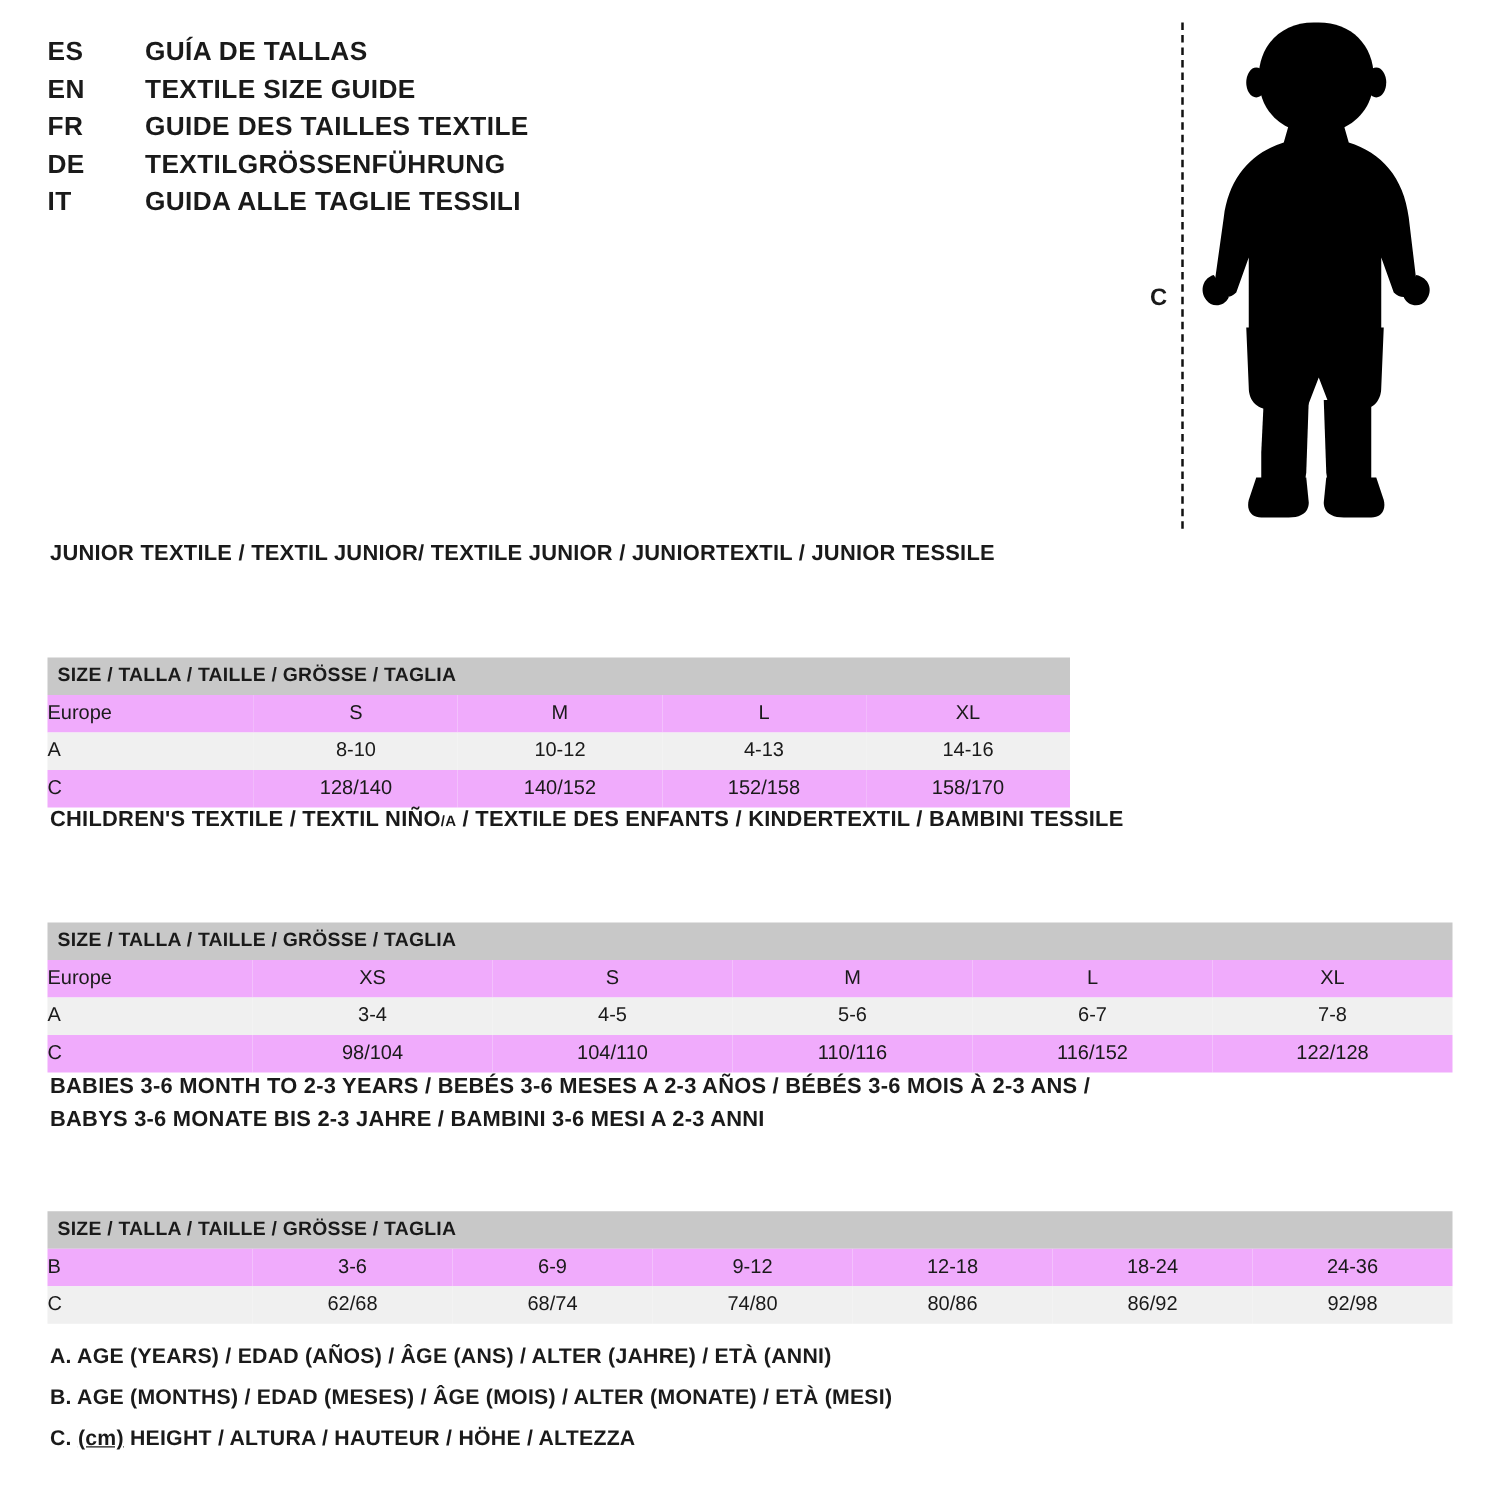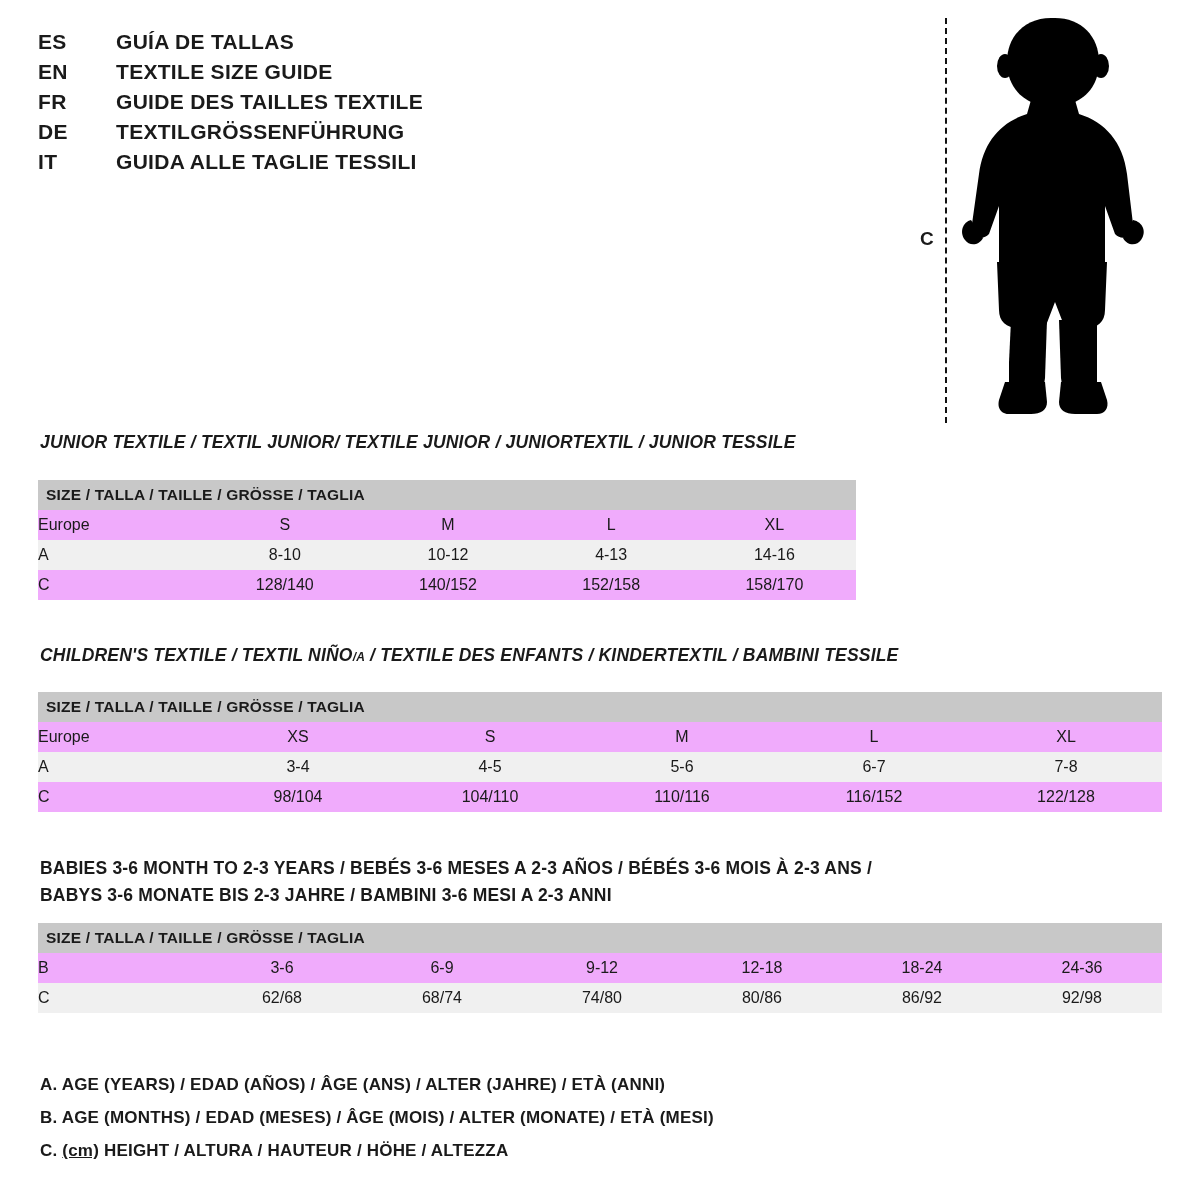--- a/index.html
+++ b/index.html
@@ -77,40 +77,40 @@
   }
 
   
   .section-title {
     position: absolute;
     left: 40px;
     font-size: 17.5px;
     font-weight: bold;
     letter-spacing: 0.2px;
     white-space: nowrap;
-    font-style: italic;
   }
   .section-title .sub {
     font-size: 12px;
     vertical-align: baseline;
   }
   .section-title-2line {
     position: absolute;
     left: 40px;
     font-size: 17.5px;
     font-weight: bold;
     letter-spacing: 0.2px;
     line-height: 27px;
   }
 
   
   .size-table {
     position: absolute;
     border-collapse: collapse;
     font-size: 16px;
+    margin-top: 46px;
   }
   .size-table td {
     padding: 0;
     height: 30px;
     vertical-align: middle;
   }
   .hdr-band td {
     background: #c8c8c8;
     font-weight: bold;
     font-size: 15.5px;

